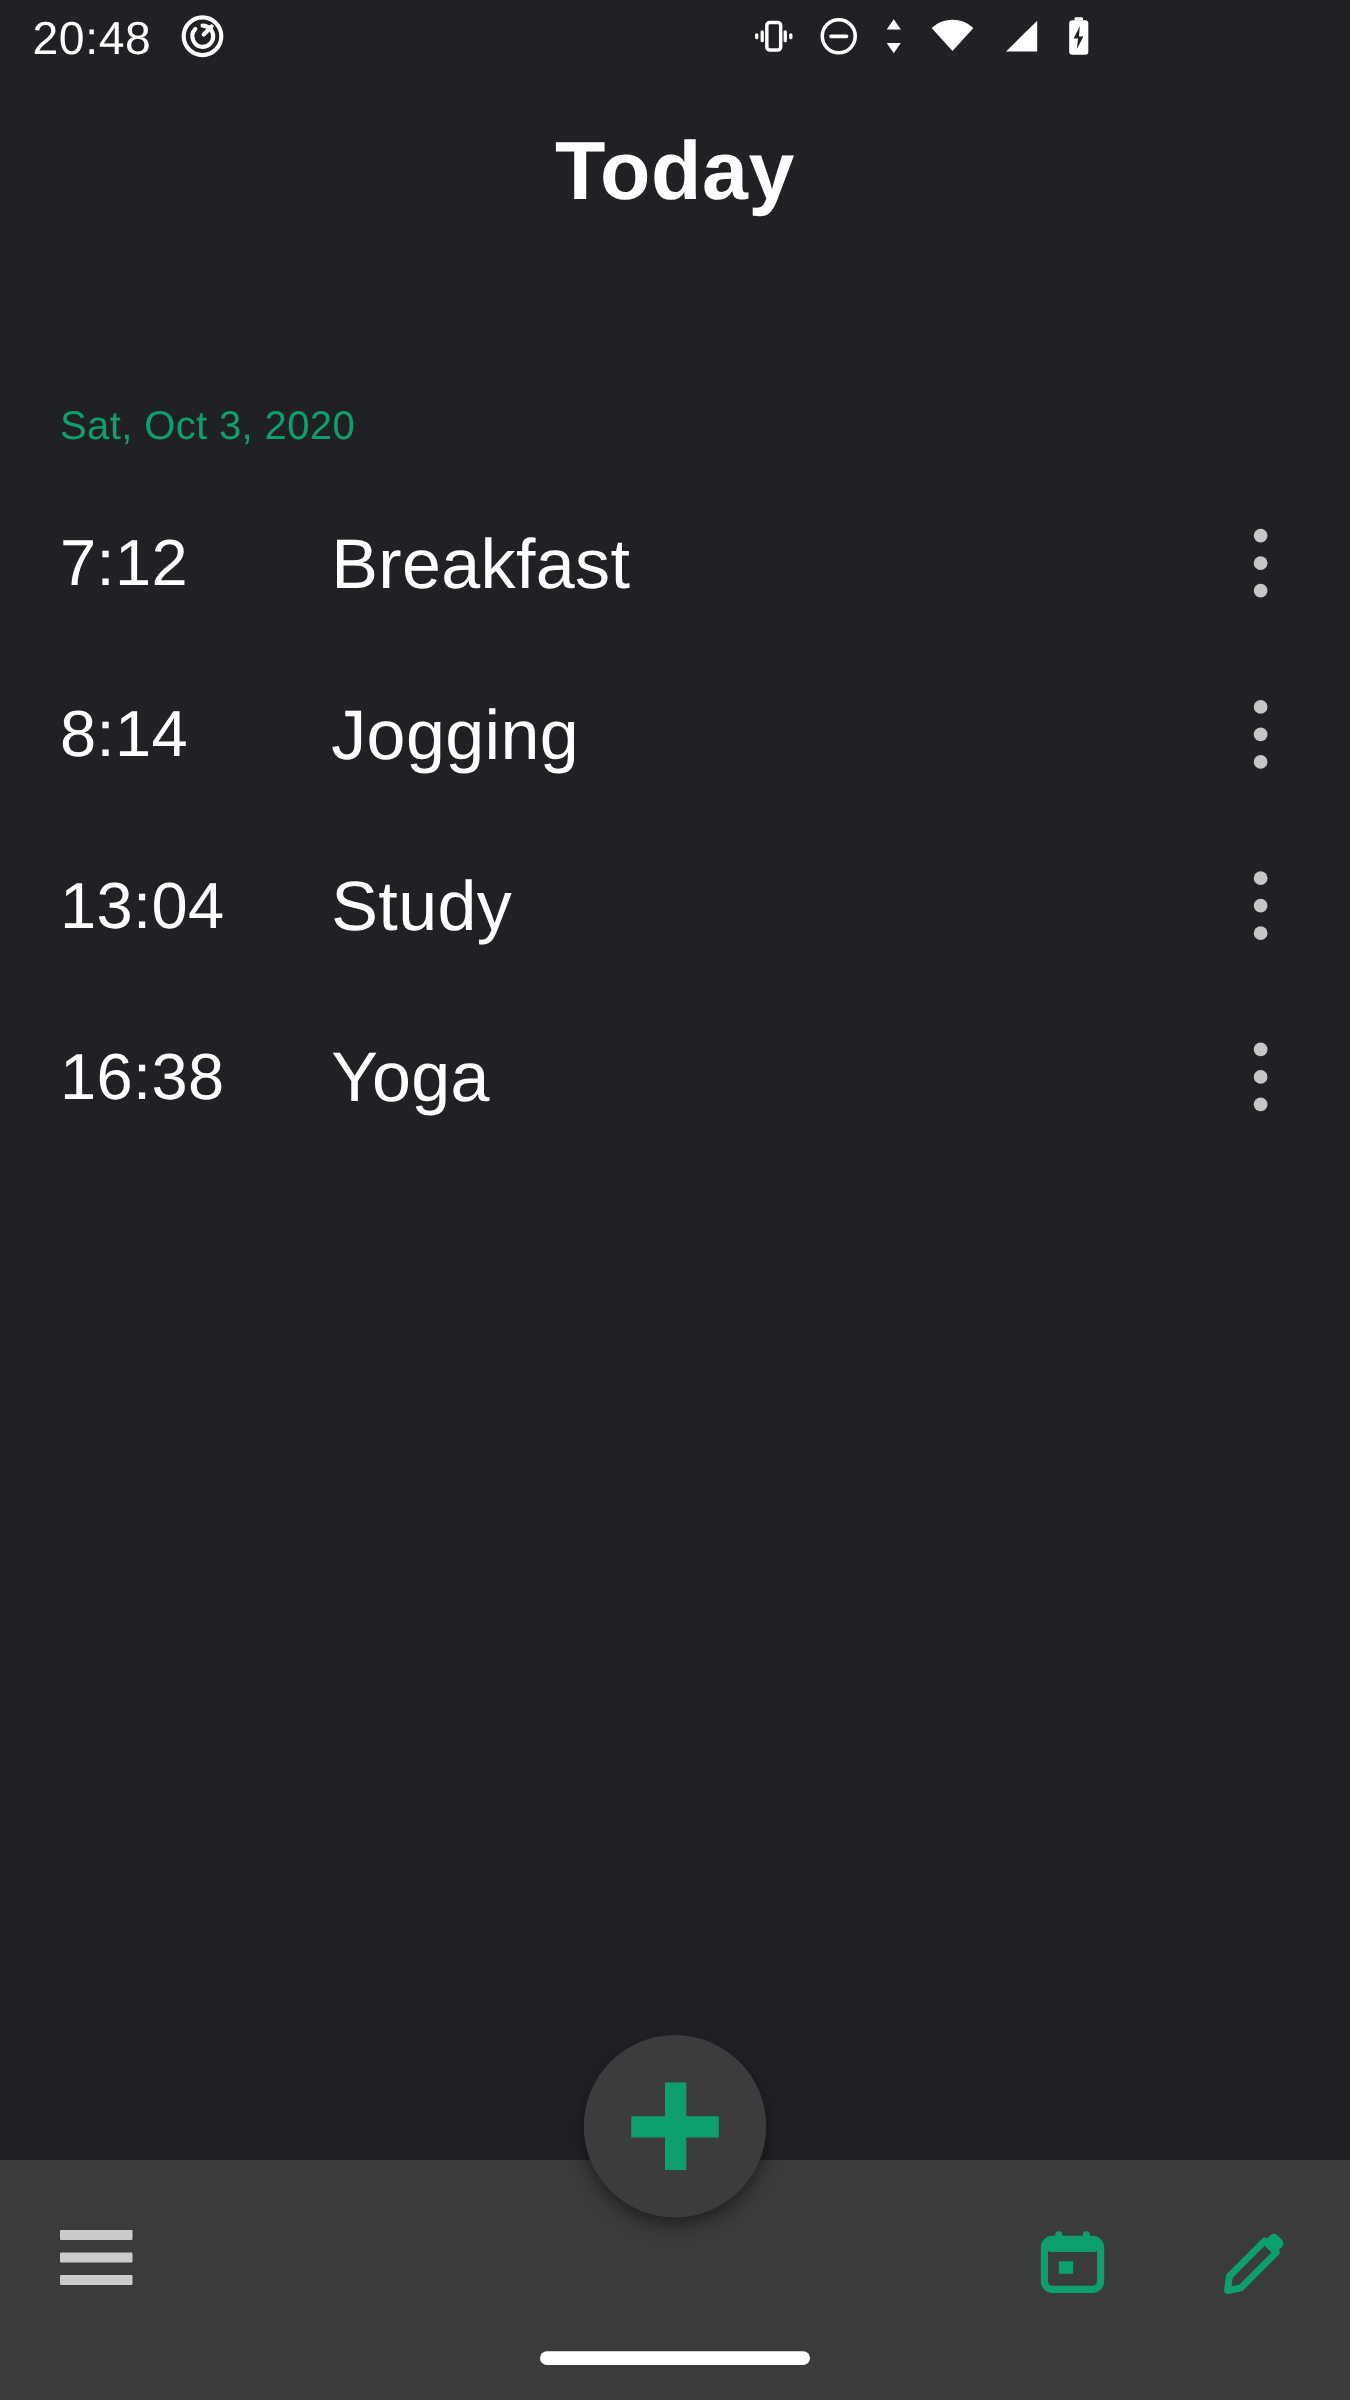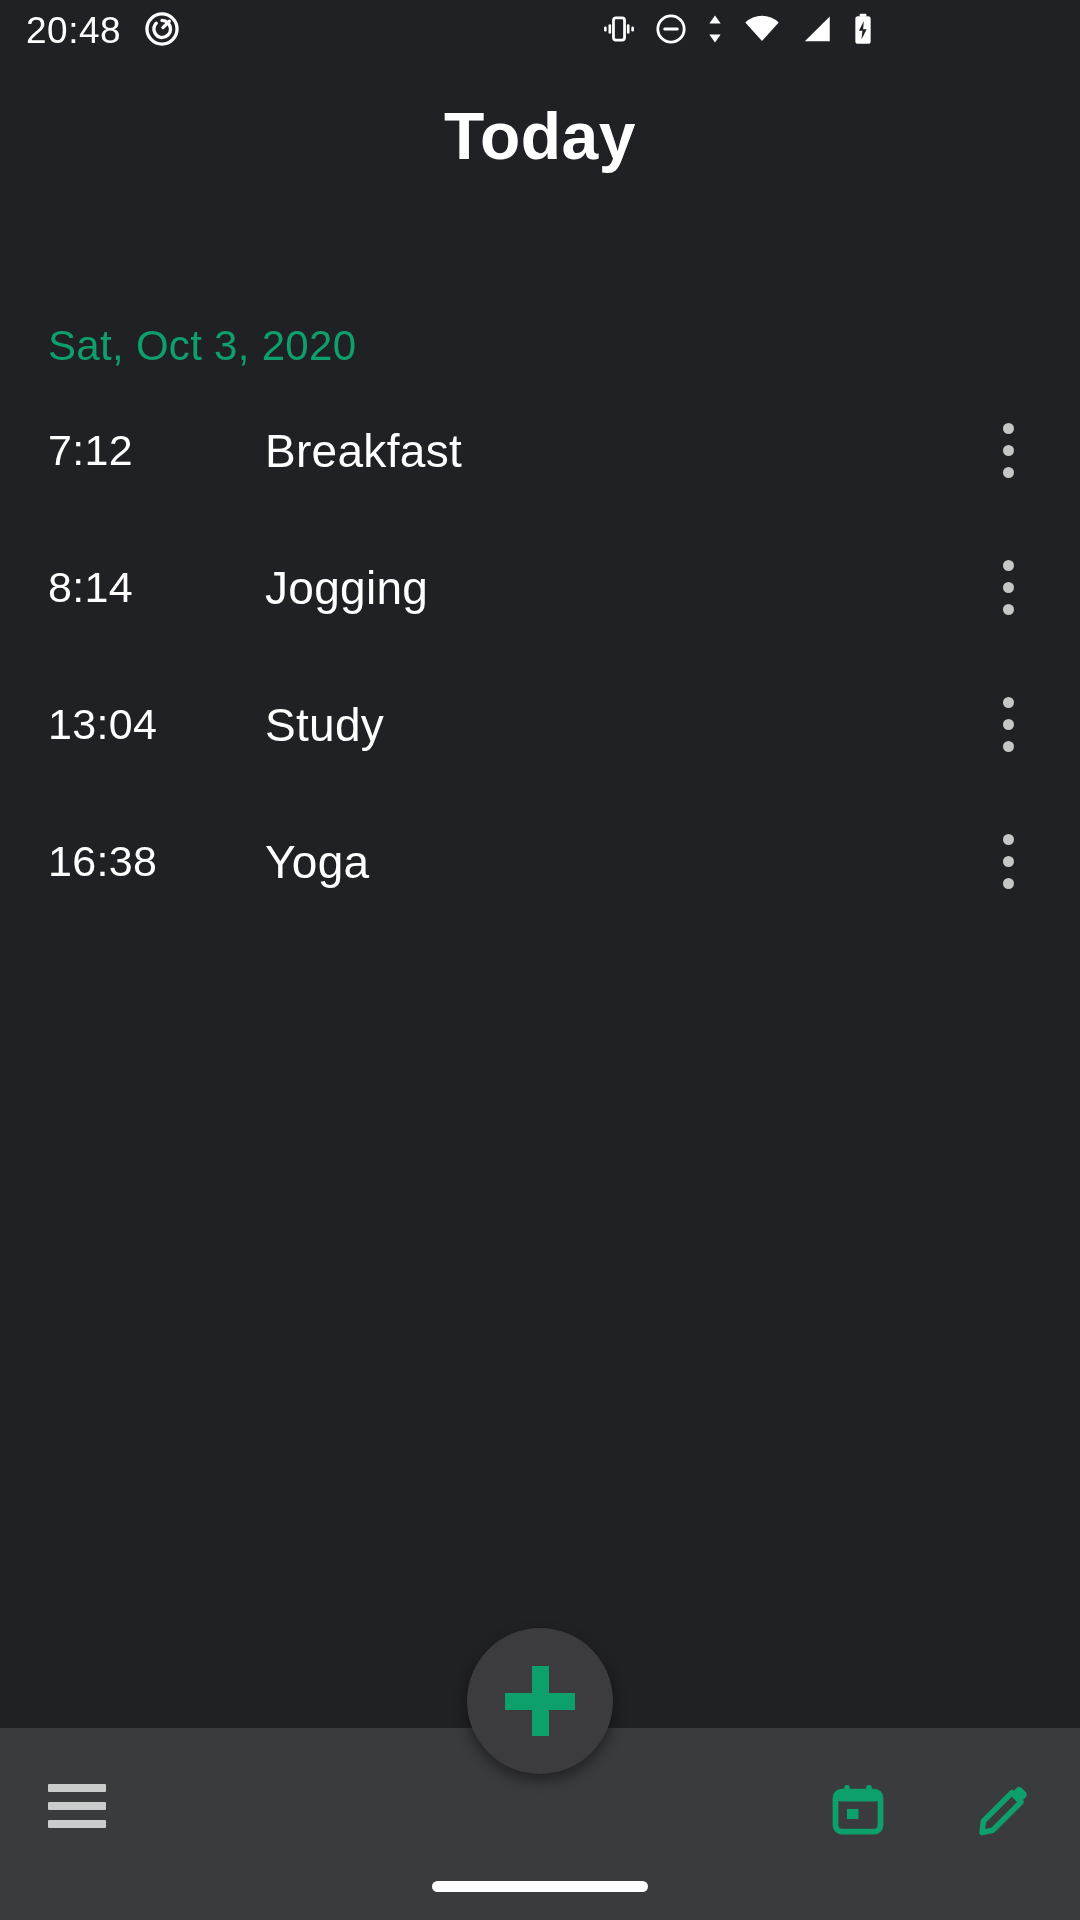--- a/index.html
+++ b/index.html
@@ -25,36 +25,36 @@
   
   .page-title {
     position:absolute; top:98px; left:0; width:1080px;
     text-align:center; color:#ffffff;
     font-size:66px; font-weight:700; letter-spacing:0.5px;
   }
 
   
   .date-header {
     position:absolute; top:322px; left:48px;
-    color:#0EA06C; font-size:42px; font-weight:400; letter-spacing:0.3px;
+    color:#0EA06C; font-size:32px; font-weight:400; letter-spacing:0.3px;
   }
 
   
   .list { position:absolute; top:382px; left:0; width:1080px; }
   .row {
     position:relative; width:1080px; height:137px;
     display:flex; align-items:center;
   }
   .row-time {
     position:absolute; left:48px;
-    color:#ffffff; font-size:43px; font-weight:400; letter-spacing:0.3px;
+    color:#ffffff; font-size:52px; font-weight:400; letter-spacing:0.3px;
   }
   .row-title {
     position:absolute; left:265px;
-    color:#ffffff; font-size:46px; font-weight:400; letter-spacing:0.3px;
+    color:#ffffff; font-size:56px; font-weight:400; letter-spacing:0.3px;
   }
   .row-menu {
     position:absolute; right:47px; top:50%; transform:translateY(-50%);
     width:50px; height:72px;
     display:flex; flex-direction:column; align-items:center; justify-content:center;
     gap:11px;
   }
   .row-menu .dot { width:11px; height:11px; border-radius:50%; background:#c4c7c5; }
 
   

